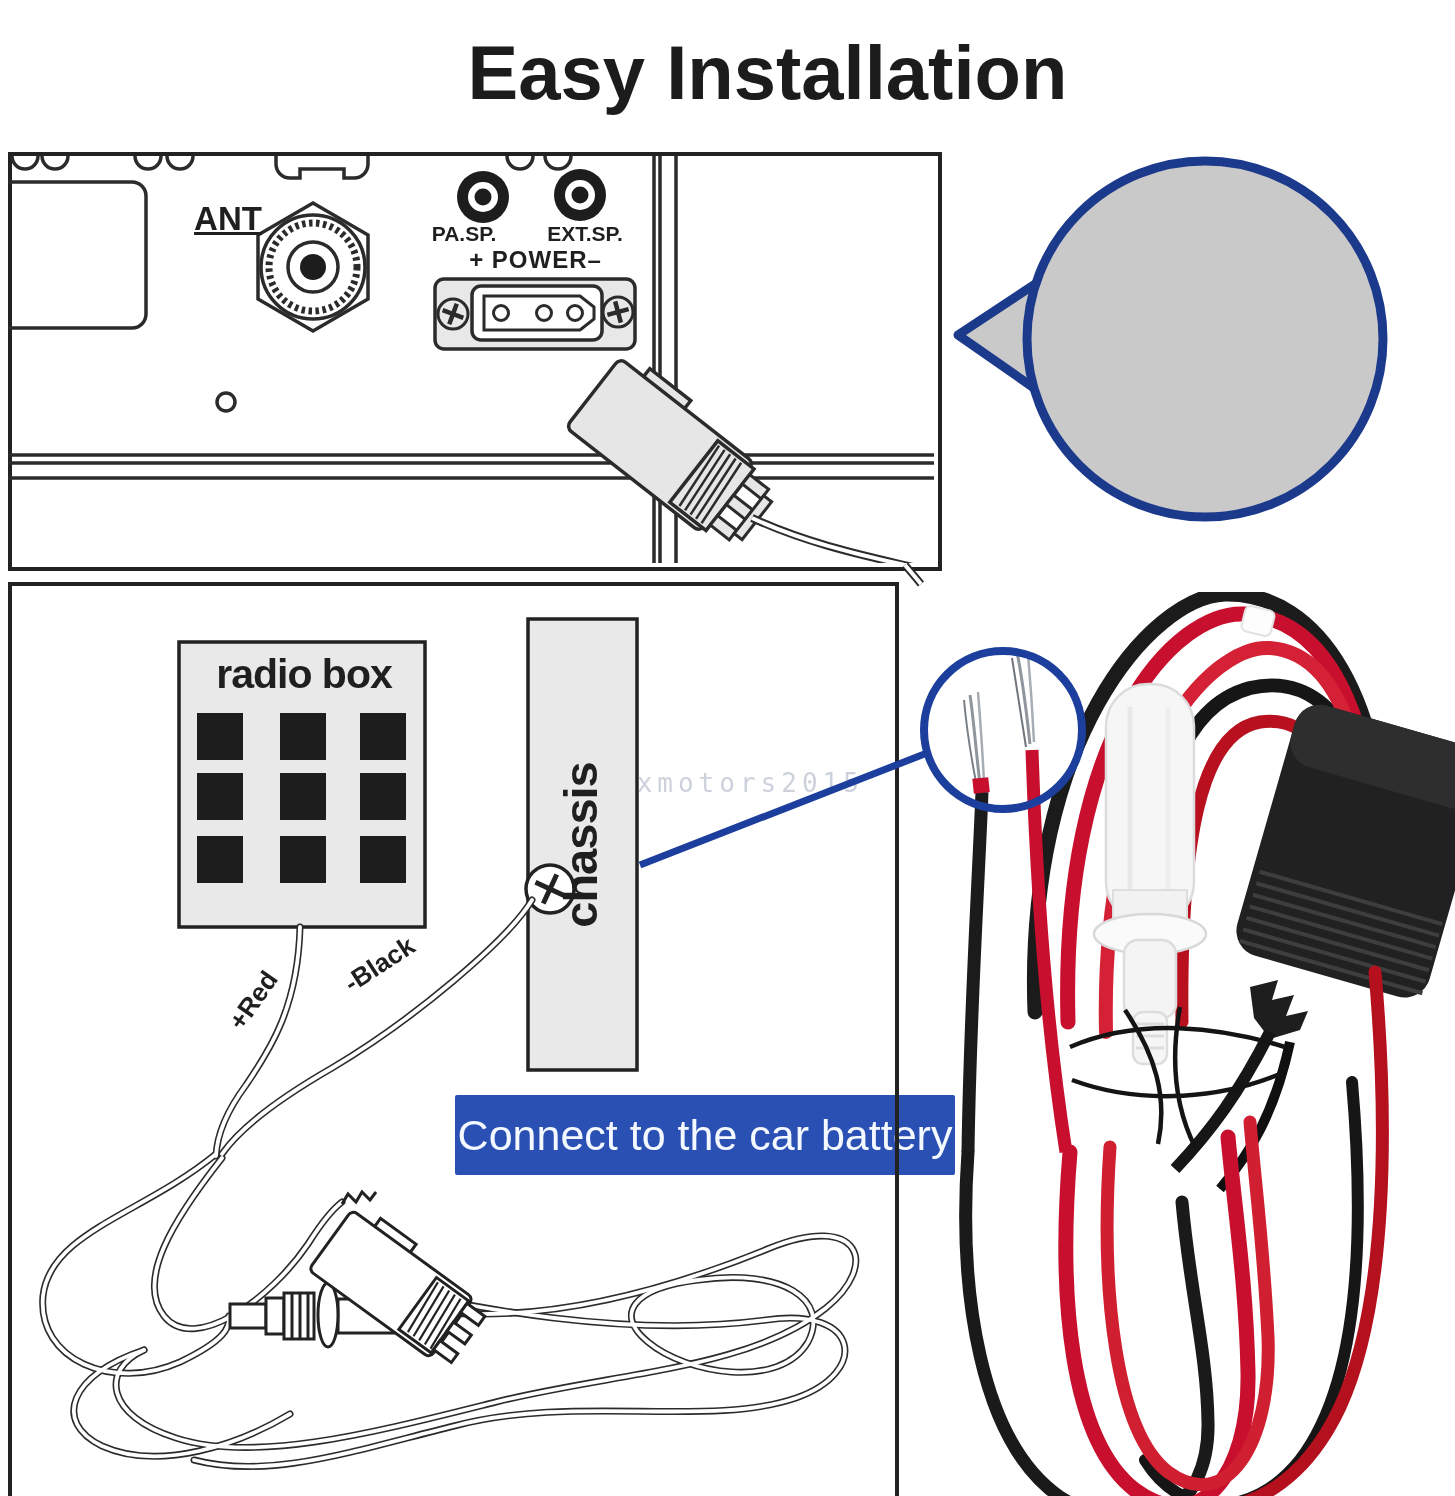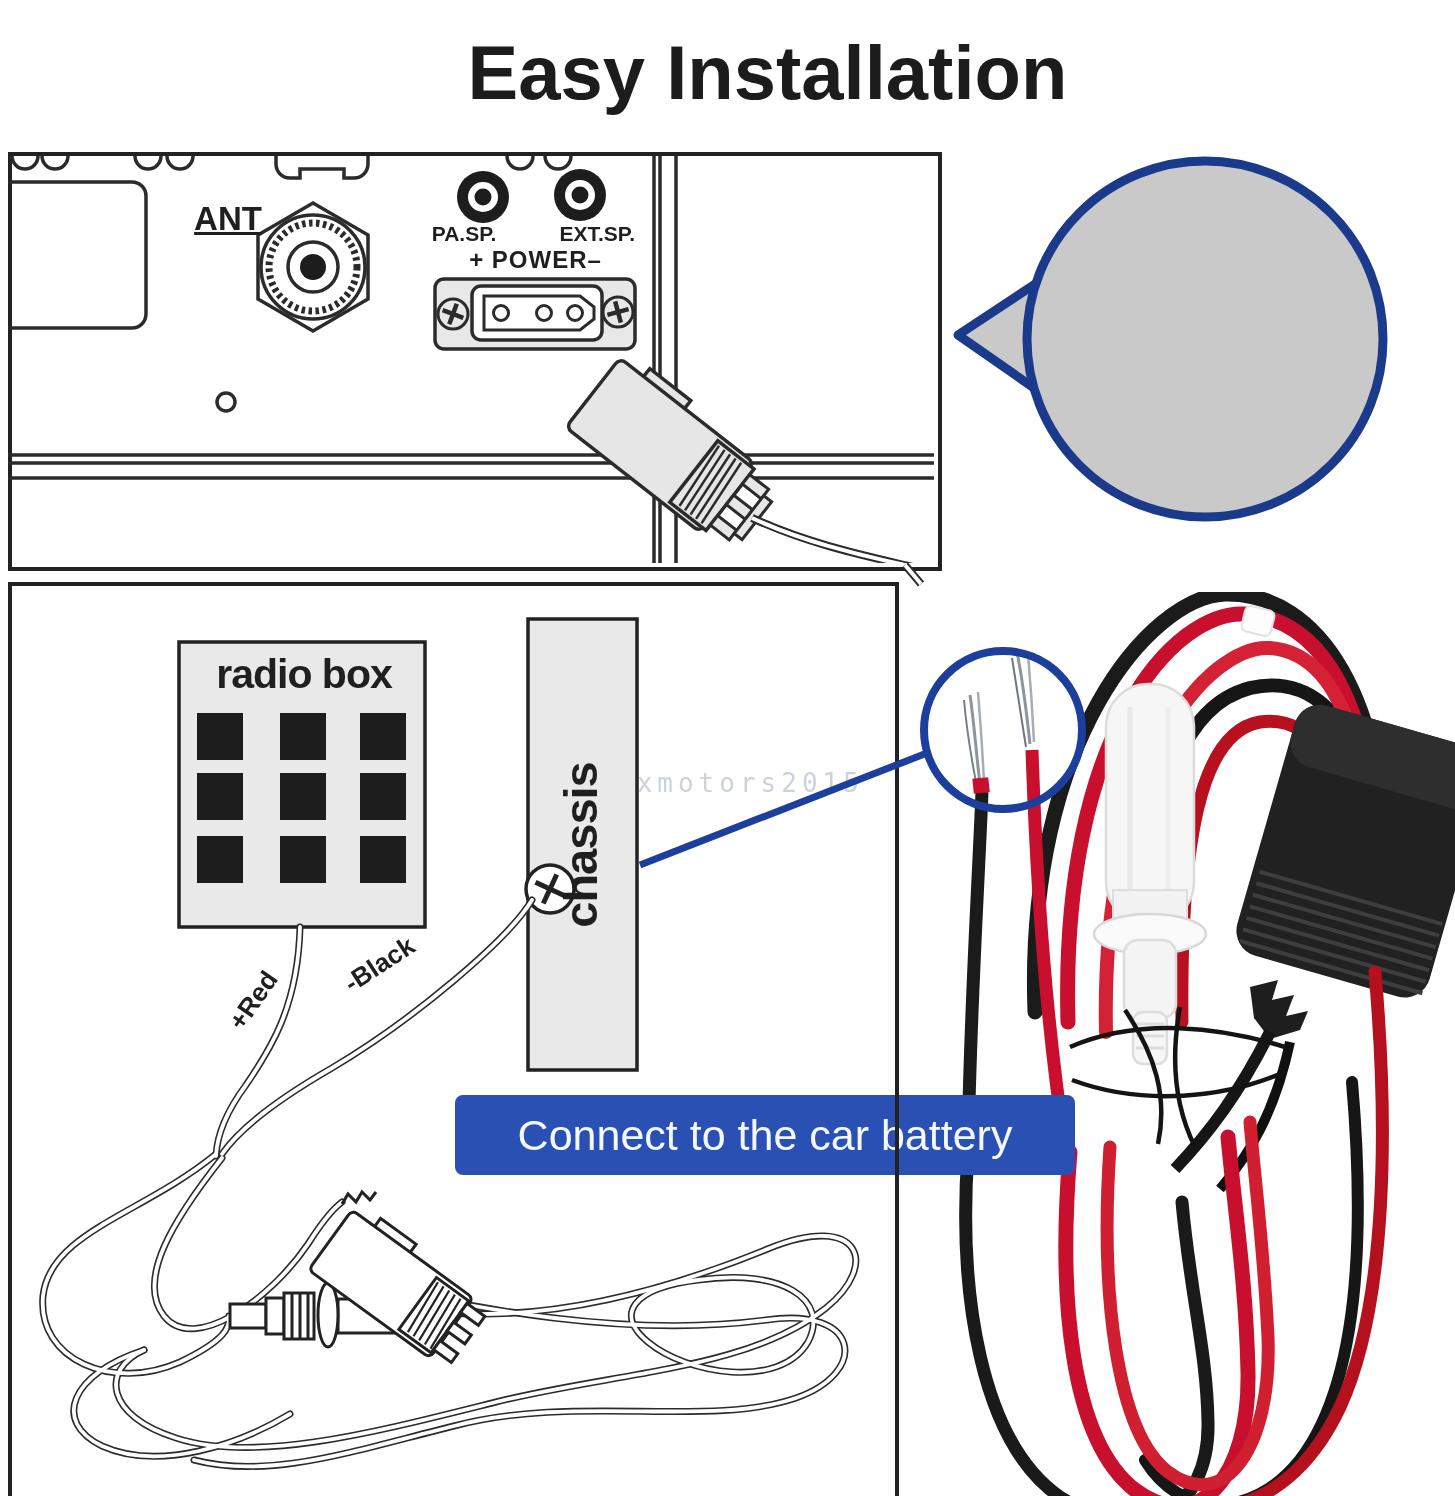--- a/index.html
+++ b/index.html
@@ -6,28 +6,28 @@
   #stage{position:relative;width:1455px;height:1496px;background:#fff;overflow:hidden;
          font-family:"Liberation Sans",sans-serif;color:#1a1a1a;margin-top:37px;}
   .abs{position:absolute;}
   .title{left:80px;right:0;top:-8px;text-align:center;font-size:76px;font-weight:bold;
          letter-spacing:0px;color:#1c1c1c;}
   .panel-box{left:8px;top:115px;width:926px;height:411px;border:4px solid #222;background:transparent;}
   .diagram-box{left:8px;top:545px;width:883px;height:939px;border:4px solid #222;background:transparent;}
   .lbl{position:absolute;font-weight:bold;color:#1f1f1f;text-align:center;}
   .lbl-ant{left:188px;top:163px;width:80px;font-size:33px;text-decoration:underline;}
   .lbl-pasp{left:422px;top:185px;width:84px;font-size:21px;}
-  .lbl-extsp{left:535px;top:185px;width:100px;font-size:21px;text-align:right;}
+  .lbl-extsp{left:535px;top:185px;width:100px;font-size:21px;}
   .lbl-power{left:458px;top:209px;width:155px;font-size:24px;letter-spacing:1px;}
   .lbl-fusebox{left:183px;top:614px;width:242px;font-size:41px;letter-spacing:-1px;}
   .lbl-chassis{left:430px;top:781px;width:300px;height:54px;font-size:47px;letter-spacing:-1px;
                transform:rotate(-90deg);}
   .lbl-red{left:196px;top:948px;width:115px;font-size:26px;font-weight:bold;transform:rotate(-55deg);}
   .lbl-black{left:312px;top:912px;width:135px;font-size:26px;font-weight:bold;transform:rotate(-33deg);}
-  .battery-note{left:455px;top:1058px;width:620px;height:80px;background:#2a50b4;border-radius:8px;
+  .battery-note{left:455px;top:1058px;width:500px;height:80px;background:#2a50b4;border-radius:2px;
     color:#f4f8ff;font-size:43px;line-height:80px;text-align:center;z-index:3;}
   .bubble-text{left:1022px;top:212px;width:378px;text-align:center;z-index:6;color:#2d2d2d;}
   .bubble-text div{font-size:45px;line-height:57px;}
   .watermark{left:616px;top:731px;font-family:"DejaVu Sans Mono",monospace;font-size:26px;
     letter-spacing:5px;color:#c7cdd9;opacity:0.9;z-index:2;}
   .zlow{z-index:1}.zmid{z-index:4}.ztop{z-index:7}
 </style>
 </head>
 <body>
 

